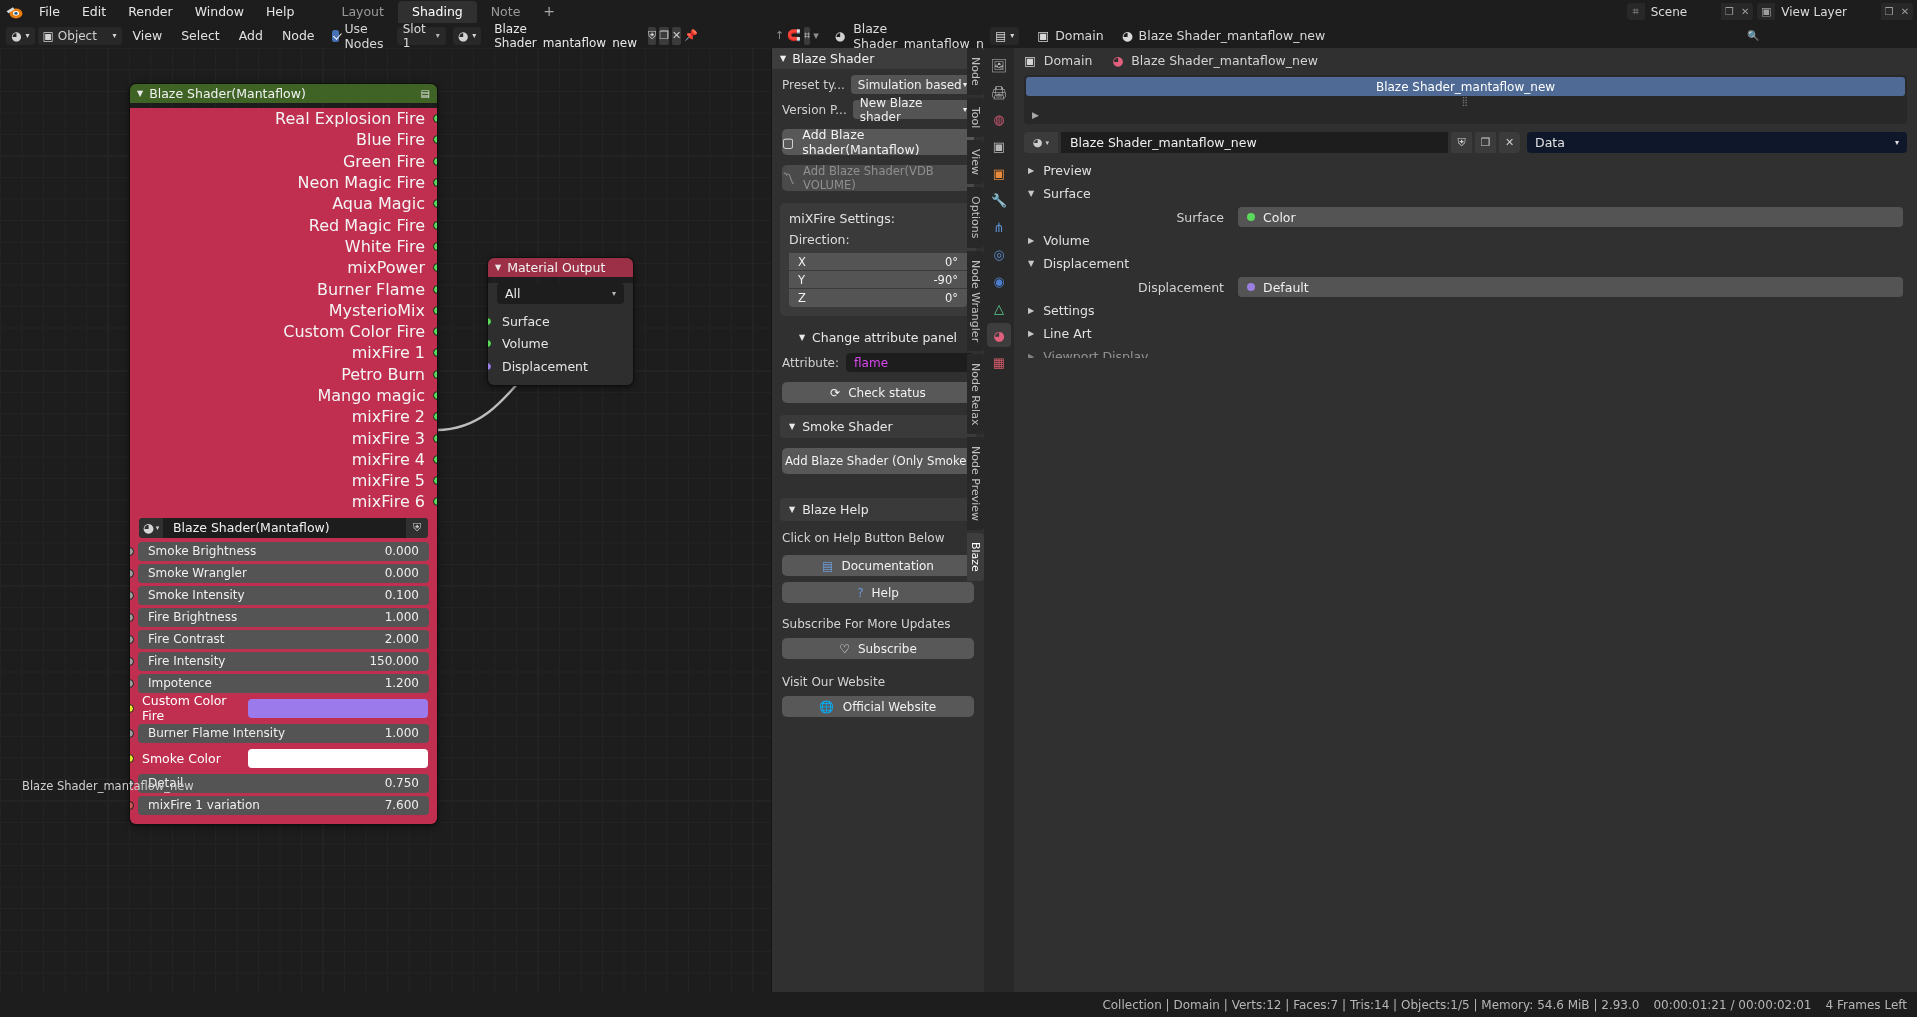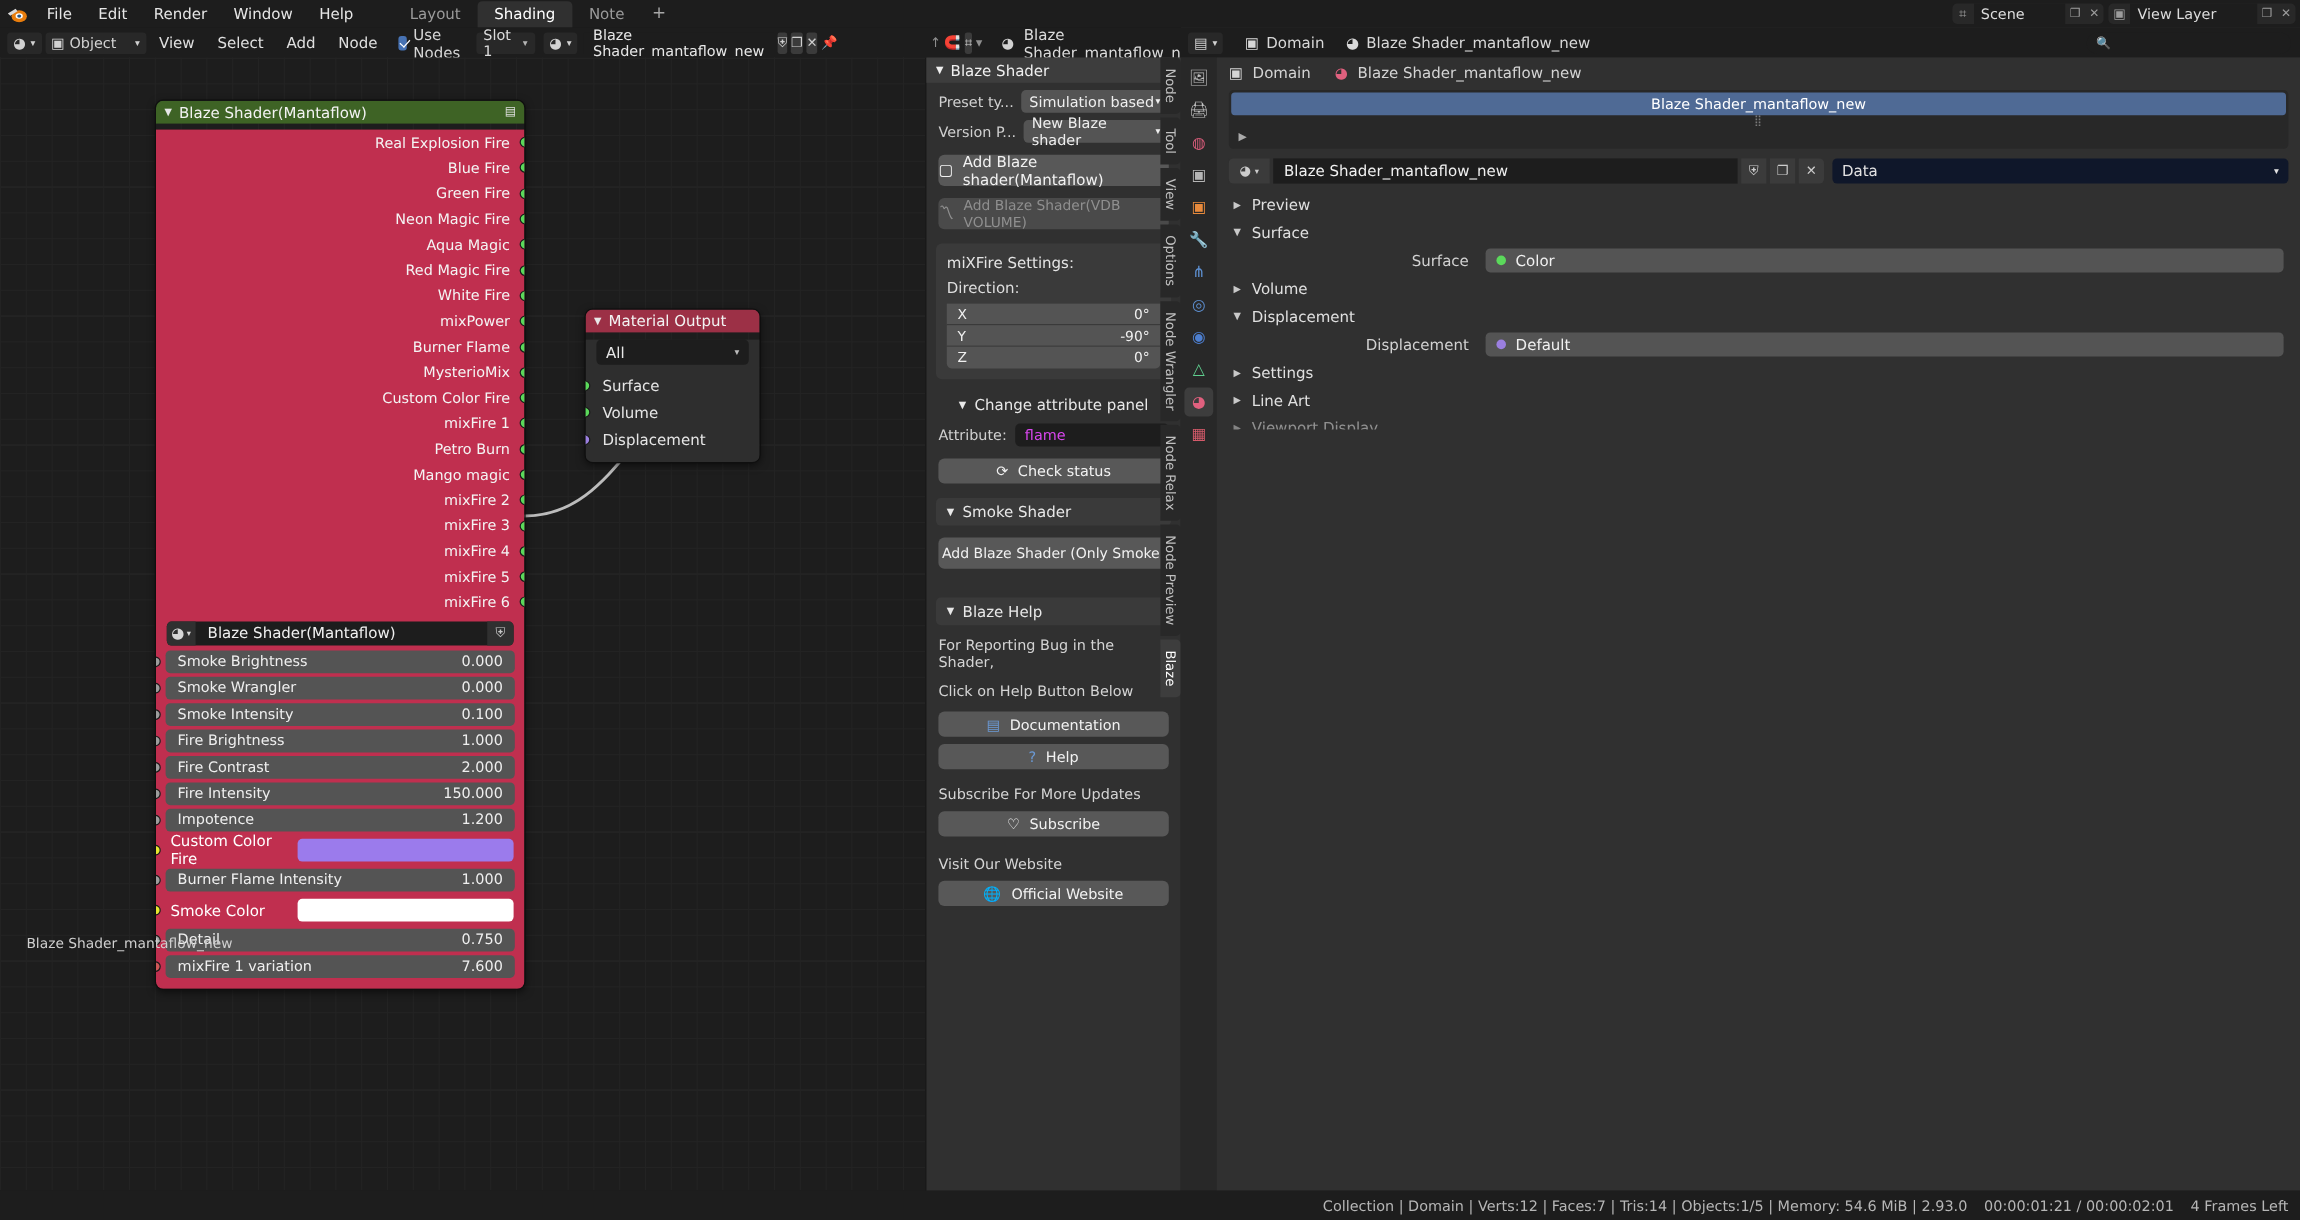--- a/index.html
+++ b/index.html
@@ -55,21 +55,21 @@
                      linear-gradient(to bottom,#292929 1px,transparent 1px);
     background-size:21.5px 21.5px,21.5px 21.5px,107.5px 107.5px,107.5px 107.5px;
     overflow:hidden; }
   .node{ position:absolute; border-radius:6px; overflow:hidden; box-shadow:0 0 0 1px #0f0f0f, 0 2px 7px rgba(0,0,0,.6); }
   .nhdr{ height:19px; display:flex; align-items:center; padding:0 7px; font-size:12.5px; color:#f2f2f2; }
   .nhdr .tri{ font-size:8px; margin-right:6px; color:#e8e8e8; }
   .nhdr .right{ margin-left:auto; font-size:10px; color:#e0e0e0; }
   .nbody{ background:#c02f4f; }
 
   .sockrow{ position:relative; height:21.3px; display:flex; align-items:center;
-     justify-content:flex-end; padding-right:12px; font-size:12px; color:#f4f4f4; }
+     justify-content:flex-end; padding-right:12px; font-size:16px; color:#f4f4f4; }
   .sock{ position:absolute; width:9px; height:9px; border-radius:50%;
      border:1px solid #191919; }
   .sock.out{ right:-5px; }
   .sock.in{ left:-5px; }
   .s-green{ background:#5bd95b; }
   .s-gray{ background:#9d9d9d; }
   .s-yellow{ background:#e6e62f; }
   .s-purple{ background:#9b7fe0; }
   .s-red{ background:#cf5757; }
 
@@ -544,21 +544,20 @@
       <span>Smoke Shader</span>
     </div>
     <div class="pbtn">
       <span style="font-size:11.7px">Add Blaze Shader (Only Smoke)</span>
     </div>
 
     <div class="psec box" style="margin-top:24px">
       <span class="tri">▼</span>
       <span>Blaze Help</span>
     </div>
-    <div class="ptext">For Reporting Bug in the Shader,</div>
     <div class="ptext">Click on Help Button Below</div>
     <div class="pbtn small">
       <span style="color:#6b9ad6">▤</span>
       <span>Documentation</span>
     </div>
     <div class="pbtn small" style="margin-top:6px">
       <span style="color:#6b9ad6">?</span>
       <span>Help</span>
     </div>
     <div class="ptext" style="padding-top:14px">Subscribe For More Updates</div>

